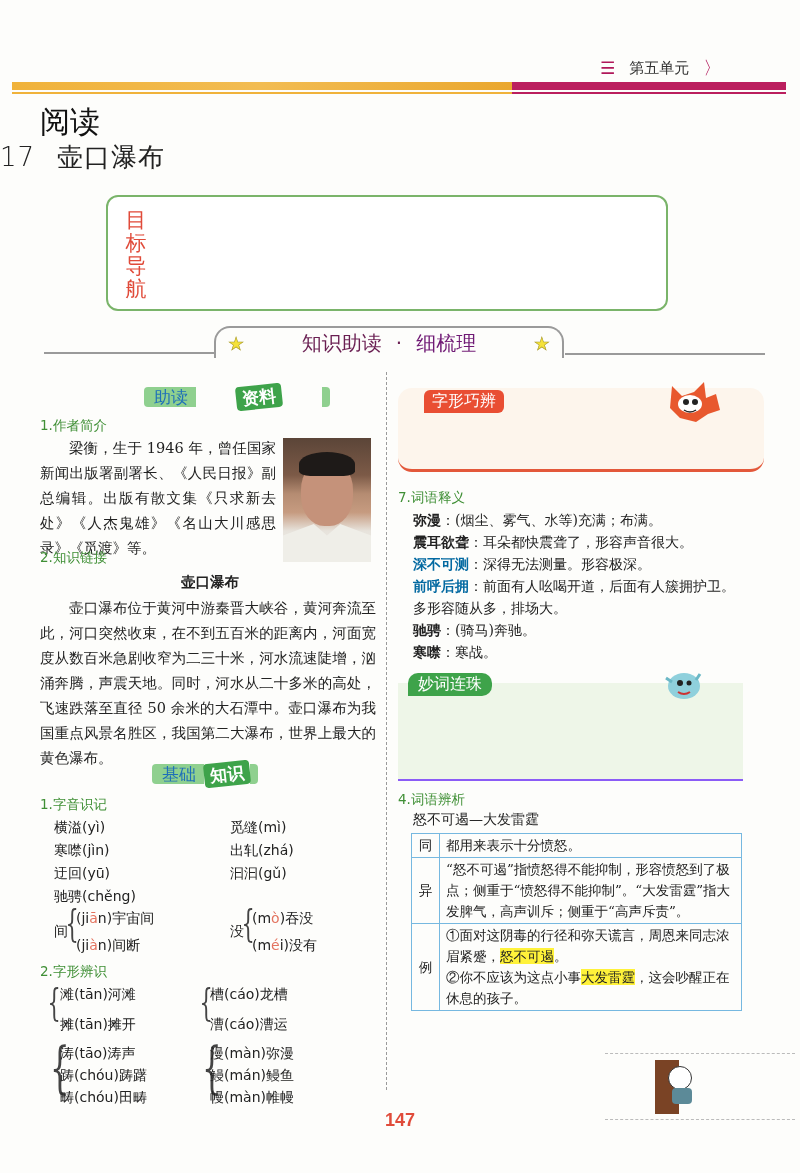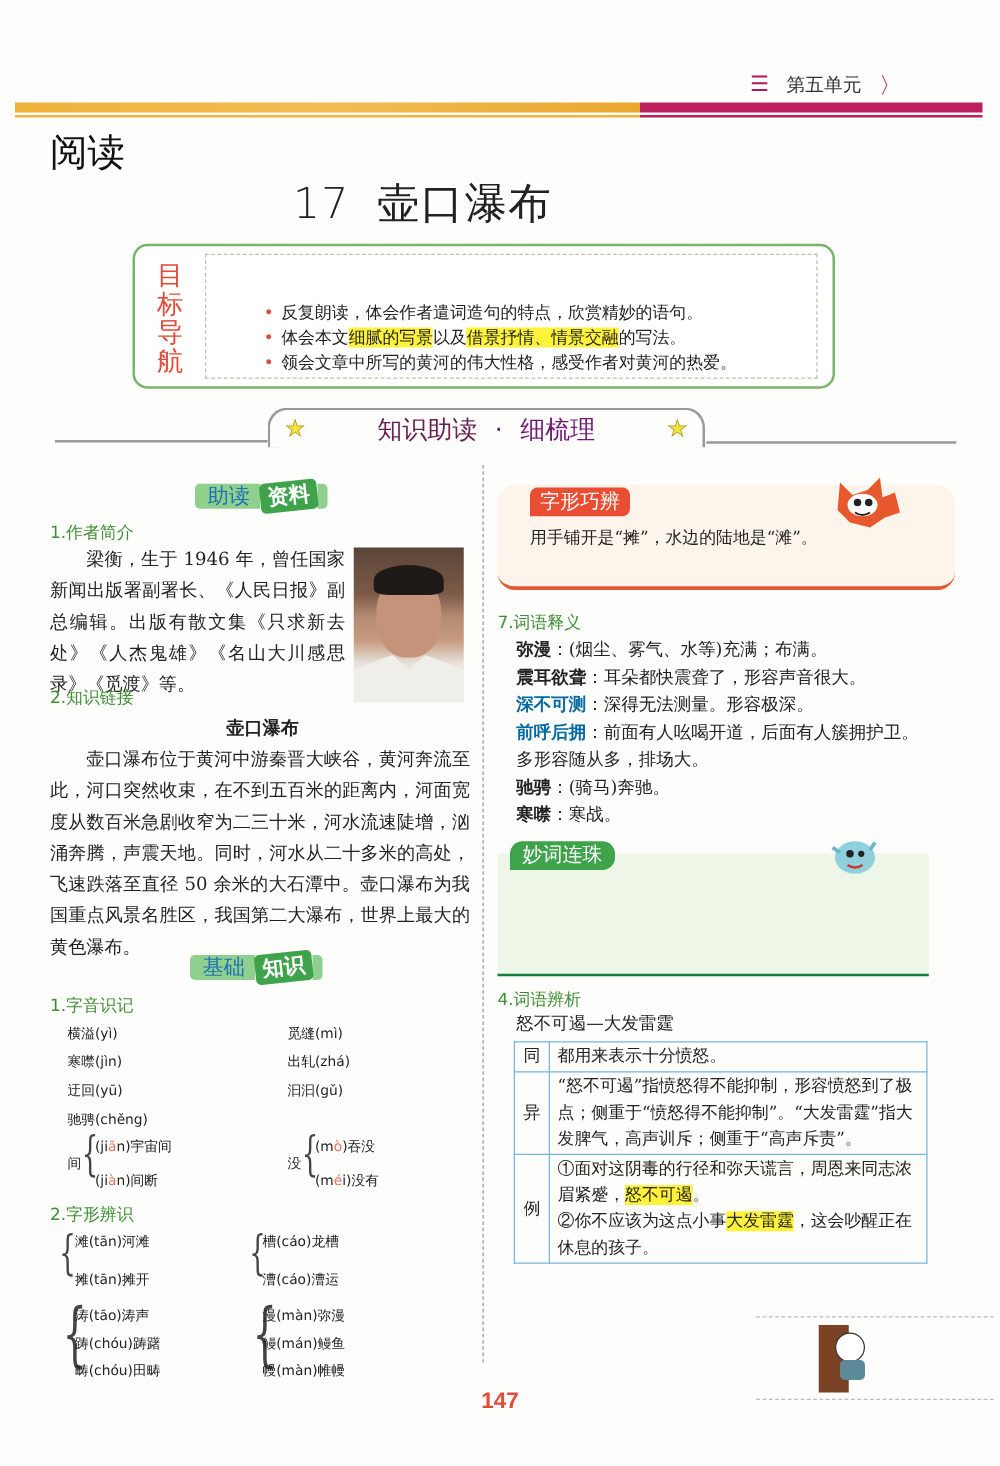--- a/index.html
+++ b/index.html
@@ -12,21 +12,21 @@
   .unit-nav .menu-icon { color: #b0175a; font-size: 17px; font-weight: bold; }
   .unit-nav .chev { color: #b0175a; font-size: 18px; }
   .top-bar { position: absolute; top: 82px; left: 12px; width: 774px; height: 8px; }
   .top-bar .orange { position: absolute; left: 0; top: 0; width: 500px; height: 8px; background: linear-gradient(90deg,#f0b23a,#f2bc52,#eaa72e); }
   .top-bar .magenta { position: absolute; left: 500px; top: 0; width: 274px; height: 8px; background: #bb1f5e; }
   .top-line { position: absolute; top: 92px; left: 12px; width: 774px; height: 2px; }
   .top-line .o { position:absolute; left:0; width:500px; height:2px; background:#f0b23a; }
   .top-line .m { position:absolute; left:500px; width:274px; height:2px; background:#bb1f5e; }
 
   .section-title { position: absolute; top: 102px; left: 40px; font-size: 30px; color: #111; font-family: "DejaVu Sans", sans-serif; }
-  .lesson-title { position: absolute; top: 140px; left: 0; width: 676px; text-align: center; font-size: 34px; font-family: "DejaVu Sans", sans-serif; letter-spacing: 1px; }
+  .lesson-title { position: absolute; top: 140px; left: 0; width: 676px; text-align: left; font-size: 26px; font-family: "DejaVu Sans", sans-serif; letter-spacing: 1px; }
   .lesson-title .num { margin-right: 22px; font-weight: 300; }
 
   
   .goals { position: absolute; top: 195px; left: 106px; width: 562px; height: 116px; border: 2px solid #7ab46a; border-radius: 12px; background: #fff; }
   .goals .label { position: absolute; left: 14px; top: 12px; width: 28px; color: #e04b3a; font-size: 21px; line-height: 23px; text-align: center; font-family: "DejaVu Sans", sans-serif; }
   .goals .inner { position: absolute; left: 56px; top: 6px; right: 12px; bottom: 6px; border: 1.5px dashed #b9c4a9; }
   .goals ul { list-style: none; position: absolute; left: 46px; top: 36px; font-size: 13.5px; line-height: 20px; }
   .goals li::before { content: "•"; color: #d64e3c; margin-right: 6px; }
   .hl { background: #fff23a; }
 
@@ -50,36 +50,36 @@
   .sub-h { position: absolute; font-size: 13.5px; color: #3f8f35; font-family: "DejaVu Sans", sans-serif; }
   .para { position: absolute; font-size: 14.5px; line-height: 25px; color: #222; text-align: justify; }
 
   .photo { position: absolute; left: 283px; top: 438px; width: 88px; height: 124px; background: linear-gradient(180deg,#5b4538 0%,#7c5a47 30%,#b58c72 45%,#c69b80 60%,#e7e3dc 75%,#f2f0ea 100%); }
   .photo .face { position: absolute; left: 18px; top: 22px; width: 52px; height: 66px; border-radius: 45%; background: #c5927a; }
   .photo .hair { position: absolute; left: 16px; top: 14px; width: 56px; height: 24px; border-radius: 50% 50% 20% 20%; background: #1e1a18; }
   .photo .shirt { position: absolute; left: 0; bottom: 0; width: 88px; height: 38px; background: #efeee8; clip-path: polygon(0 30%,35% 0,50% 30%,65% 0,100% 30%,100% 100%,0 100%); }
 
   .center-h { position: absolute; left: 40px; width: 340px; text-align: center; font-size: 14.5px; font-weight: bold; font-family: "DejaVu Sans", sans-serif; }
 
-  .py { position: absolute; font-size: 11px; line-height: 22px; font-family: "DejaVu Sans", sans-serif; }
+  .py { position: absolute; font-size: 14px; line-height: 22px; font-family: "DejaVu Sans", sans-serif; }
   .py .ac { color: #e3735f; }
   .brace { position: absolute; font-size: 38px; color: #444; font-family: "DejaVu Serif", serif; font-weight: 100; line-height: 1; transform: scaleX(0.55); }
   .brace.lg { font-size: 56px; }
 
   
   .zxqb { position: absolute; left: 398px; top: 388px; width: 366px; height: 84px; background: #fdf5ec; border-radius: 14px; border-bottom: 3px solid #e3583a; }
   .zxqb .lbl { position: absolute; left: 26px; top: 2px; background: #e94e33; color: #fff; font-family: "DejaVu Sans", sans-serif; font-size: 16px; padding: 1px 8px; border-radius: 6px 6px 6px 0; }
   .zxqb .txt { position: absolute; left: 26px; top: 32px; font-size: 13.5px; line-height: 20px; }
   .fox { position: absolute; left: 664px; top: 380px; width: 58px; height: 44px; }
 
   .def-line { position: absolute; left: 413px; font-size: 14px; line-height: 22px; }
   .def-line b { font-family: "DejaVu Sans", sans-serif; font-weight: bold; }
   .def-line .red { color: #0369a1; font-weight: bold; font-family: "DejaVu Sans", sans-serif; }
 
-  .mclz { position: absolute; left: 398px; top: 683px; width: 345px; height: 98px; background: #eef6e8; border-bottom: 2px solid #15803d; padding-left: 48px; }
+  .mclz { position: absolute; left: 398px; top: 683px; width: 345px; height: 98px; background: #eef6e8; border-bottom: 2px solid #8b5cf6; padding-left: 48px; }
   .mclz .lbl { position: absolute; left: 10px; top: -10px; background: #3ea34a; color: #fff; font-family: "DejaVu Sans", sans-serif; font-size: 16px; padding: 1px 10px; border-radius: 10px 10px 10px 0; }
   .mclz .txt { position: absolute; left: 12px; top: 18px; width: 325px; font-size: 13.5px; line-height: 21px; text-indent: 2em; }
   .creature { position: absolute; left: 662px; top: 668px; width: 42px; height: 34px; }
 
   table.cmp { position: absolute; left: 411px; top: 833px; width: 331px; border-collapse: collapse; font-size: 13.5px; line-height: 21px; }
   table.cmp td { border: 1.5px solid #76b8e0; padding: 1px 6px; vertical-align: middle; }
   table.cmp td.k { width: 28px; text-align: center; padding: 0; }
 
   .page-num { position: absolute; top: 1110px; left: 0; width: 800px; text-align: center; color: #e04b3a; font-size: 18px; font-weight: bold; font-family: "Liberation Sans", sans-serif; }
   .note-card { position: absolute; left: 605px; top: 1053px; width: 190px; height: 67px; border-top: 1.5px dashed #bbb; border-bottom: 1.5px dashed #bbb; }
@@ -109,42 +109,35 @@
   <span class="num">17</span><span>壶口瀑布</span>
 </div>
 
 <div class="goals">
   <div class="label">
     <div>目</div>
     <div>标</div>
     <div>导</div>
     <div>航</div>
   </div>
-  <div class="inner">
-    <ul>
-      <li><span>反复朗读，体会作者遣词造句的特点，欣赏精妙的语句。</span></li>
-      <li><span>体会本文</span><span class="hl">细腻的写景</span><span>以及</span><span class="hl">借景抒情、情景交融</span><span>的写法。</span></li>
-      <li><span>领会文章中所写的黄河的伟大性格，感受作者对黄河的热爱。</span></li>
-    </ul>
-  </div>
 </div>
 
 <div class="kn-line-left"></div>
 <div class="kn-line-right"></div>
 <div class="kn-tab">
   <span class="star" style="left:12px;">★</span>
   <span class="t1">知识助读</span>
   <span class="dot">·</span>
   <span class="t2">细梳理</span>
   <span class="star" style="right:12px;">★</span>
 </div>
 
 <div class="col-divider"></div>
 
-<div class="badge" style="left:156px; top:385px;">
+<div class="badge" style="left:144px; top:385px;gap:40px;">
   <span class="base">助读</span>
     <span class="tile">资料</span>
     <span class="tail"></span>
 </div>
 <div class="sub-h" style="left:40px; top:417px;">1.作者简介</div>
 <div class="para" style="left:40px; top:436px; width:236px; text-indent:2em;">梁衡，生于 1946 年，曾任国家新闻出版署副署长、《人民日报》副总编辑。出版有散文集《只求新去处》《人杰鬼雄》《名山大川感思录》《觅渡》等。</div>
 <div class="photo">
   <div class="face"></div>
     <div class="hair"></div>
     <div class="shirt"></div>
@@ -193,21 +186,20 @@
 <div class="py" style="left:60px; top:1086px;">畴(chóu)田畴</div>
 
 <div class="brace lg" style="left:194px; top:1040px;">{</div>
 <div class="py" style="left:210px; top:1042px;">漫(màn)弥漫</div>
 <div class="py" style="left:210px; top:1064px;">鳗(mán)鳗鱼</div>
 <div class="py" style="left:210px; top:1086px;">幔(màn)帷幔</div>
 
 <div class="zxqb">
   <div class="lbl">字形巧辨</div>
   <div class="txt">
-    <div>用手铺开是“摊”，水边的陆地是“滩”。</div>
   </div>
 </div>
 <svg class="fox" viewBox="0 0 58 44">
   <path d="M8 6 L18 16 L30 12 L40 2 L42 18 L52 14 L56 30 L44 34 L32 42 L16 38 L6 28 Z" fill="#e8582e"></path>
   <ellipse cx="26" cy="24" rx="12" ry="9" fill="#fff"></ellipse>
   <circle cx="22" cy="22" r="3" fill="#222"></circle>
     <circle cx="31" cy="22" r="3" fill="#222"></circle>
   <path d="M20 30 Q26 34 32 30" stroke="#222" stroke-width="1.5" fill="none"></path>
 </svg>
 

